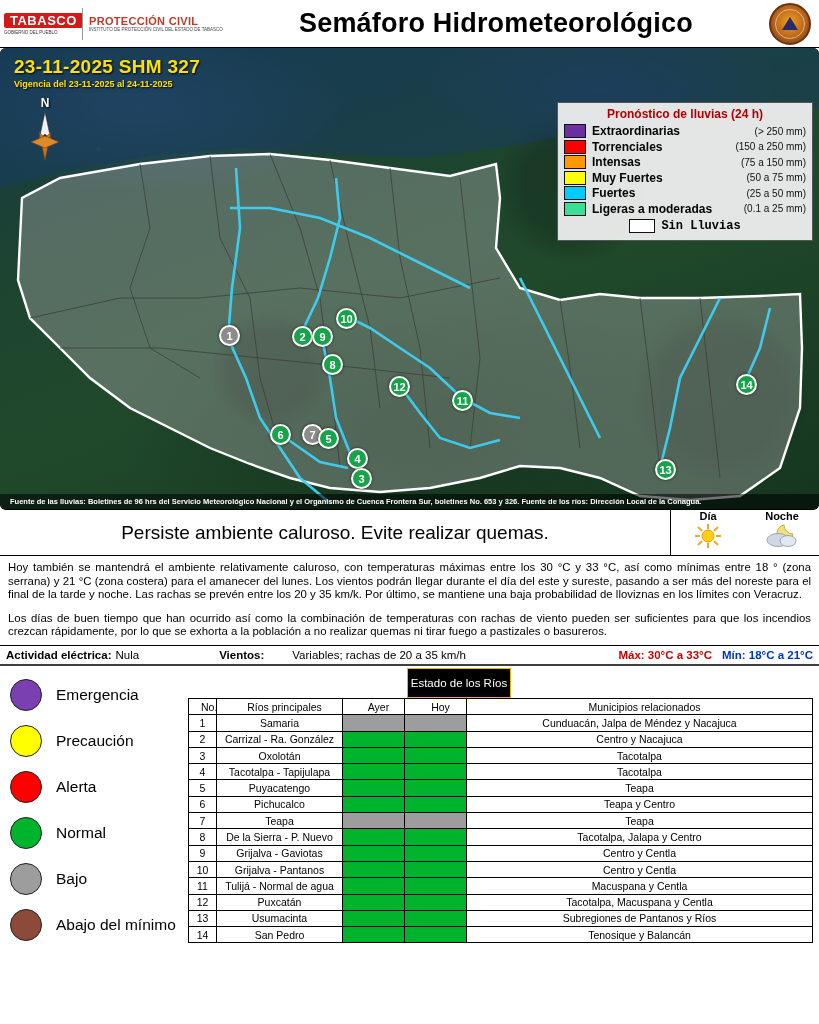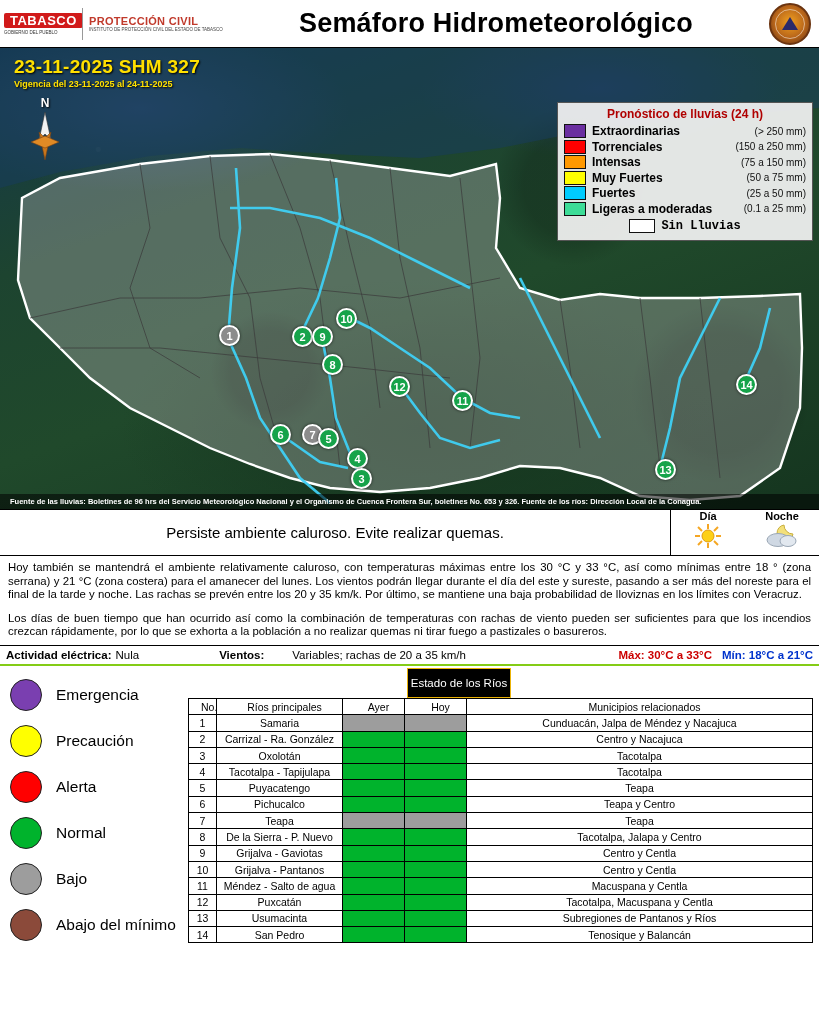--- a/index.html
+++ b/index.html
@@ -52,20 +52,21 @@
     border-bottom:13px solid #2a2a6a;
   }
   .seal .ring { position:absolute; inset:4px; border:1px solid rgba(255,255,255,.5); border-radius:50%;}
 
   
   .map-wrap {
     position:relative; width:819px; height:462px;
     border-bottom:1px solid #000;
     background:#0d2b1a;
     overflow:hidden;
+    border-radius:6px;
   }
   .map-bg {
     position:absolute; inset:0;
     background:
       radial-gradient(ellipse 300px 120px at 140px 60px, #2b4c6b 0%, rgba(43,76,107,0) 70%),
       radial-gradient(ellipse 260px 100px at 600px 40px, #24415c 0%, rgba(36,65,92,0) 70%),
       radial-gradient(ellipse 400px 200px at 420px 380px, #16361f 0%, rgba(22,54,31,0) 75%),
       linear-gradient(160deg,#14384a 0%, #1d4430 30%, #20492b 55%, #15351f 100%);
   }
   .map-bg:after{
@@ -129,40 +130,40 @@
   .m-green { background:#16a34a; }
   .m-gray  { background:#8c8c8c; }
 
   
   .msgbar {
     display:flex; align-items:stretch;
     border-bottom:1px solid #000; height:46px;
   }
   .msgbar .msg {
     flex:1; display:flex; align-items:center; justify-content:center;
-    font-size:15px; border-right:1px solid #000;
+    font-size:19px; border-right:1px solid #000;
   }
   .daynight { width:148px; display:flex;text-align:center; }
   .dn-col { flex:1; display:flex; flex-direction:column; align-items:center; justify-content:flex-start; }
   .dn-col .dn-t { font-size:11px; font-weight:bold; }
   .dn-ico { height:28px; display:flex; align-items:center; justify-content:center; }
 
   
   .textblock {
     padding:5px 8px 4px 8px;
     font-size:11.4px; line-height:13.6px; text-align:justify;
     border-bottom:1px solid #000;
   }
   .textblock p { margin:0 0 10px 0; }
   .textblock p:last-child { margin-bottom:2px; }
 
   
   .strip {
     display:flex; align-items:center; font-size:11.5px;
-    border-bottom:2px solid #84cc16; padding:2px 6px; height:20px;
+    border-bottom:2px solid #404040; padding:2px 6px; height:20px;
   }
   .strip b { font-weight:bold; }
   .strip .s1 { margin-right:4px; }
   .strip .s2 { margin-left:80px; margin-right:28px; font-weight:bold; }
   .strip .s4 { margin-left:auto; color:#cc0000; font-weight:bold; }
   .strip .s5 { color:#0033cc; font-weight:bold; margin-left:10px; }
 
   
   .bottom { display:flex; height:268px; }
   .alerts { width:188px; padding:6px 0 0 10px; }
@@ -484,21 +485,21 @@
           </tr>
           <tr>
             <td>10</td>
             <td>Grijalva - Pantanos</td>
             <td class="cell-green"></td>
             <td class="cell-green"></td>
             <td>Centro y Centla</td>
           </tr>
           <tr>
             <td>11</td>
-            <td>Méndez - Salto de agua</td>
+            <td>Tulijá - Normal de agua</td>
             <td class="cell-green"></td>
             <td class="cell-green"></td>
             <td>Macuspana y Centla</td>
           </tr>
           <tr>
             <td class="big">12</td>
             <td class="bigger">Puxcatán</td>
             <td class="cell-green"></td>
             <td class="cell-green"></td>
             <td>Tacotalpa, Macuspana y Centla</td>

